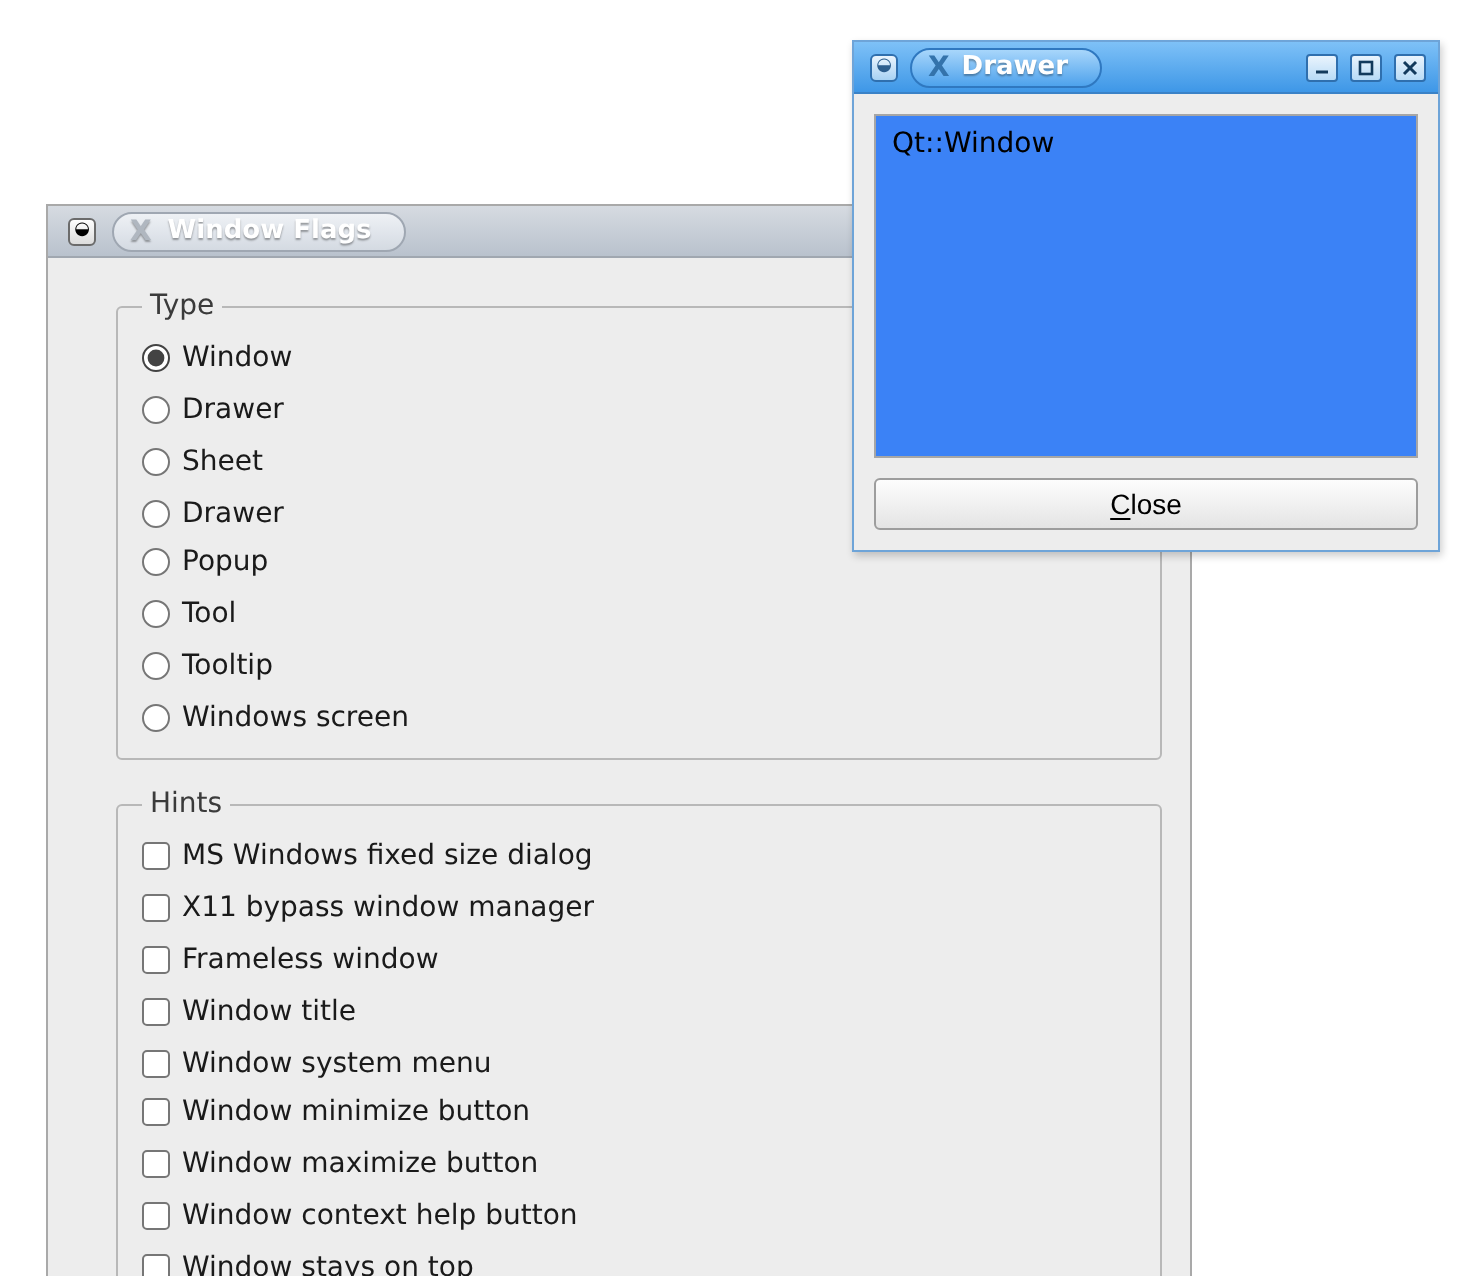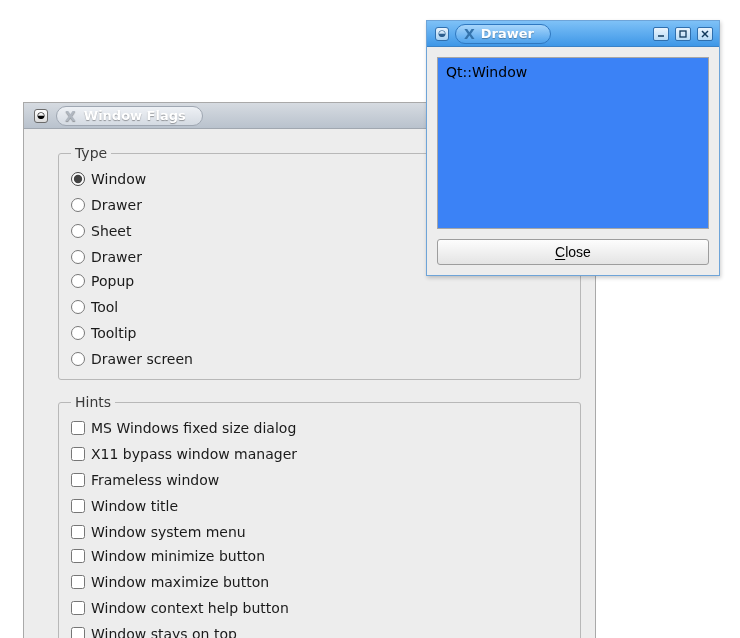--- a/index.html
+++ b/index.html
@@ -245,21 +245,21 @@
             <label class="opt">
               <input type="radio" name="wtype" style="">
               <span>Tool</span>
             </label>
             <label class="opt">
               <input type="radio" name="wtype" style="">
               <span>Tooltip</span>
             </label>
             <label class="opt">
               <input type="radio" name="wtype" style="">
-              <span>Drawer screen</span>
+              <span>Windows screen</span>
             </label>
           </div>
       </div>
     </fieldset>
 
     <fieldset class="group">
       <legend>Hints</legend>
       <div class="two-col">
         <div class="col" id="hints-col1">
             <label class="opt">

